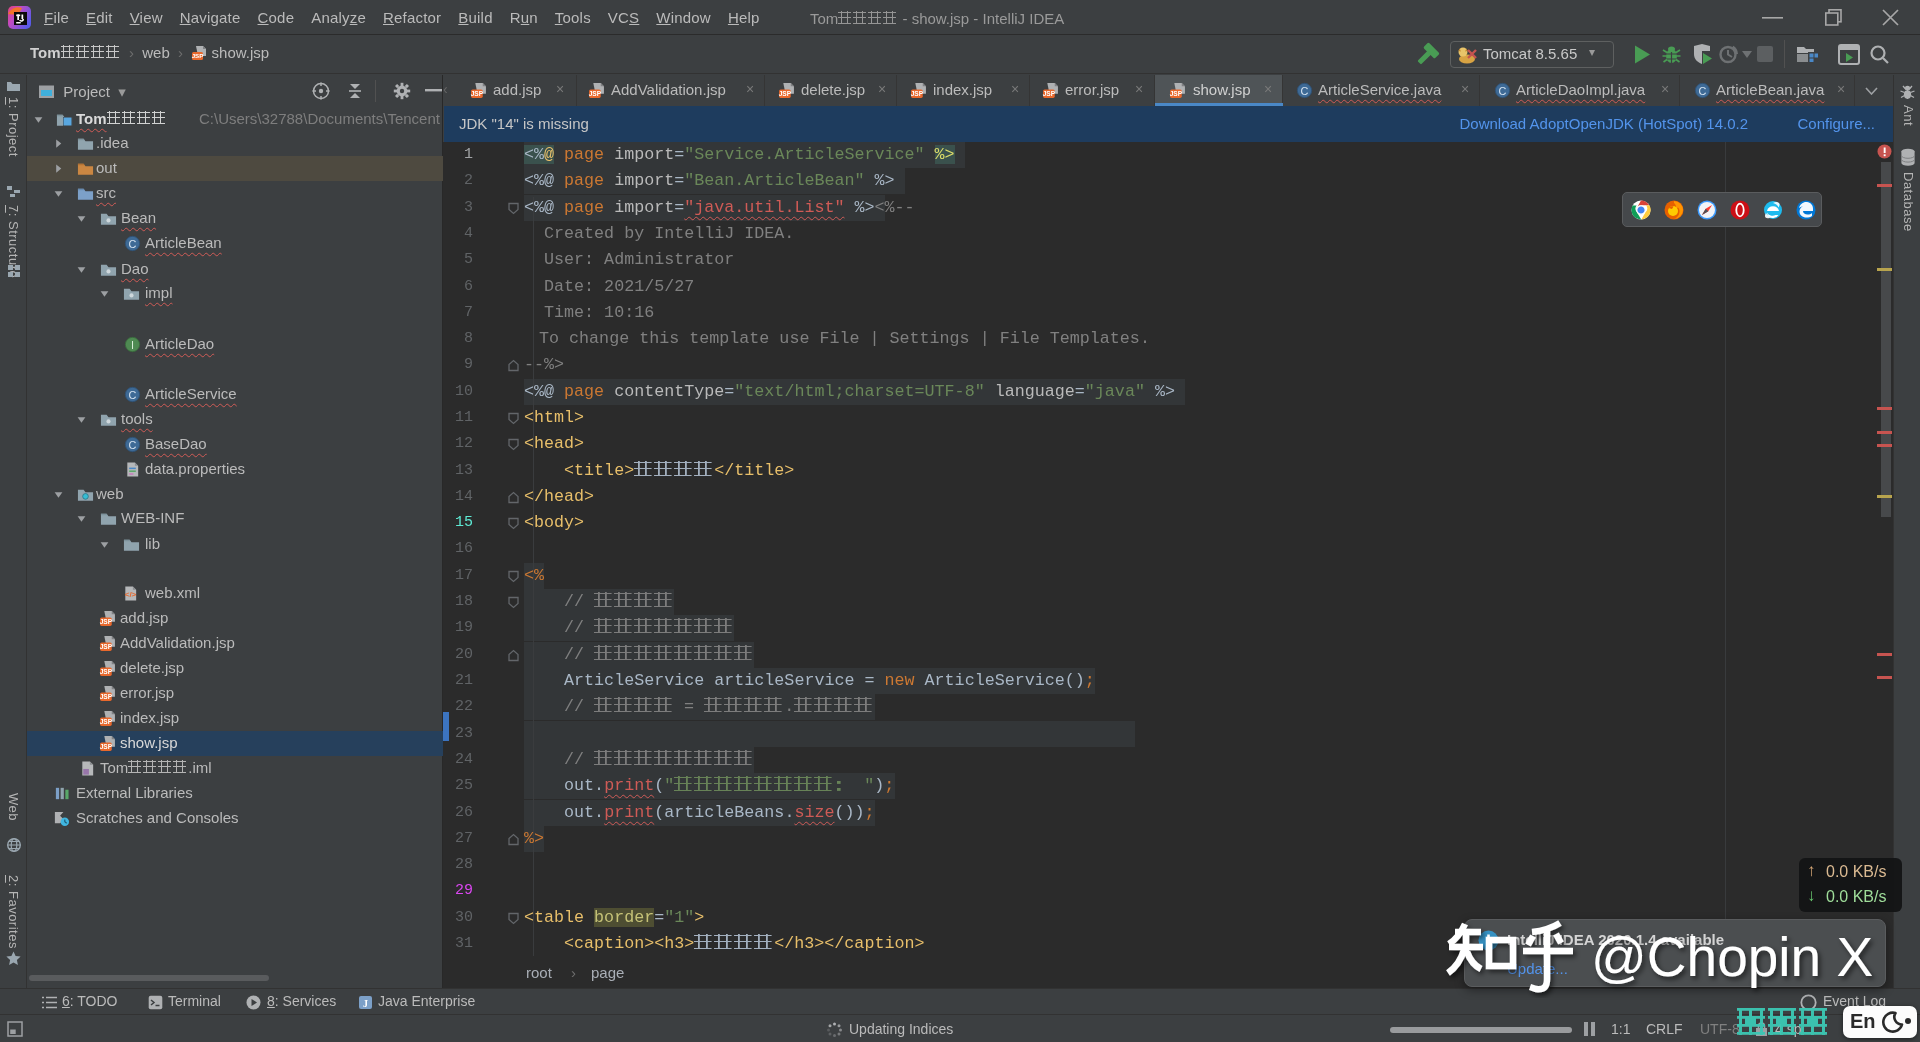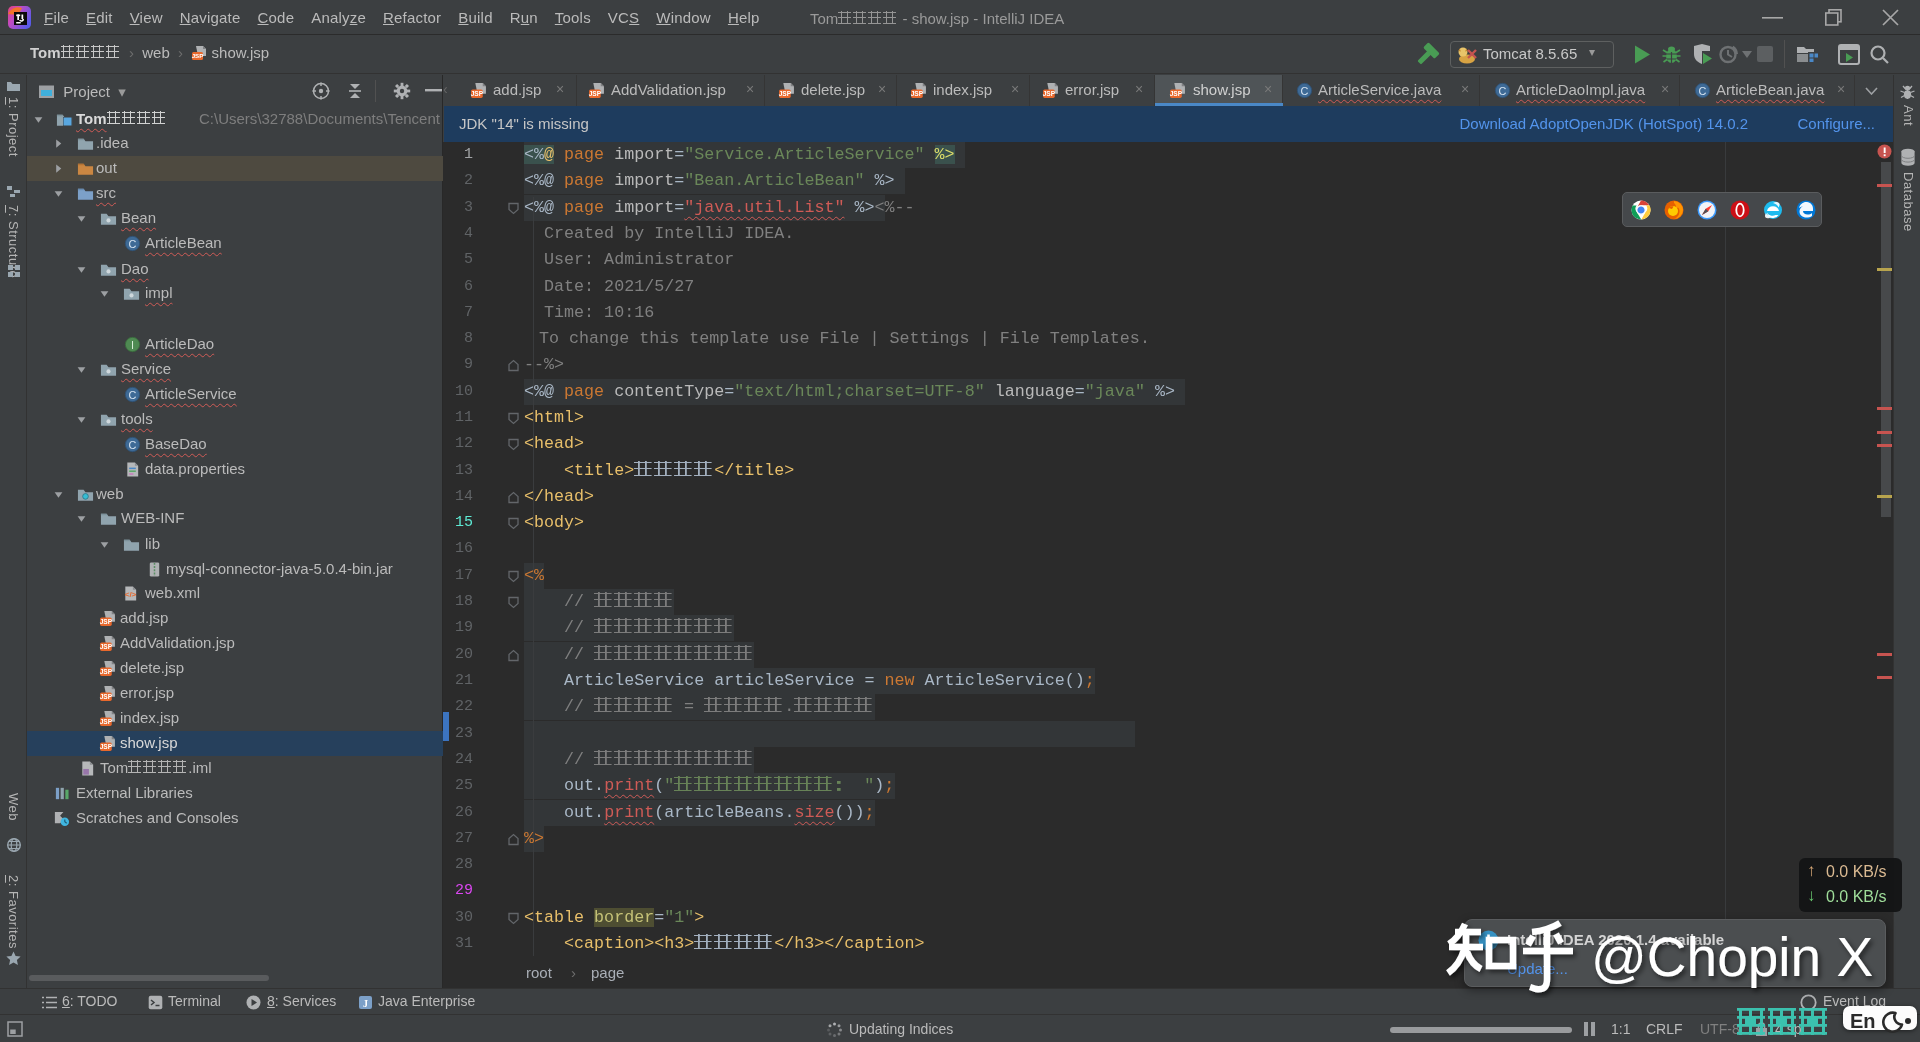--- a/index.html
+++ b/index.html
@@ -337,29 +337,20 @@
         <use href="#i-pkg"></use>
       </svg>
       <span class="lbl wavy" style="left:118px">impl</span>
     </div>
  <div class="trow" style="top:257px">
       <svg class="abs" style="left:97px;top:4px" width="17" height="17">
         <use href="#i-int"></use>
       </svg>
       <span class="lbl wavy" style="left:118px">ArticleDao</span>
     </div>
- <div class="trow" style="top:282px">
-      <svg class="abs" style="left:49px;top:7px" width="11" height="11">
-        <use href="#i-chev-o"></use>
-      </svg>
-      <svg class="abs" style="left:73px;top:4px" width="17" height="17">
-        <use href="#i-pkg"></use>
-      </svg>
-      <span class="lbl wavy" style="left:94px">Service</span>
-    </div>
  <div class="trow" style="top:307px">
       <svg class="abs" style="left:97px;top:4px" width="17" height="17">
         <use href="#i-cls"></use>
       </svg>
       <span class="lbl wavy" style="left:118px">ArticleService</span>
     </div>
  <div class="trow" style="top:332px">
       <svg class="abs" style="left:49px;top:7px" width="11" height="11">
         <use href="#i-chev-o"></use>
       </svg>
@@ -402,27 +393,20 @@
       <span class="lbl" style="left:94px">WEB-INF</span>
     </div>
  <div class="trow" style="top:457px">
       <svg class="abs" style="left:72px;top:7px" width="11" height="11">
         <use href="#i-chev-o"></use>
       </svg>
       <svg class="abs" style="left:96px;top:4px" width="17" height="17">
         <use href="#i-fold"></use>
       </svg>
       <span class="lbl" style="left:118px">lib</span>
-    </div>
- <div class="trow" style="top:482px">
-      <svg class="abs" style="left:119px;top:4px" width="17" height="17" viewBox="0 0 18 18">
-        <rect x="4" y="1.5" width="10" height="15" rx="1.5" fill="#AFB1B3"></rect>
-        <path d="M9 2 V16" stroke="#5B8F64" stroke-width="1.6" stroke-dasharray="2 1.4"></path>
-      </svg>
-      <span class="lbl" style="left:139px">mysql-connector-java-5.0.4-bin.jar</span>
     </div>
  <div class="trow" style="top:506px">
       <svg class="abs" style="left:95px;top:4px" width="17" height="17" viewBox="0 0 18 18">
         <use href="#i-page"></use>
         <text x="9" y="13" font-size="8.5" font-weight="bold" fill="#E8682C" text-anchor="middle" font-family="Liberation Sans">&lt;/&gt;</text>
       </svg>
       <span class="lbl" style="left:118px">web.xml</span>
     </div>
  <div class="trow" style="top:531px">
       <svg class="abs" style="left:72px;top:4px" width="17" height="17">
@@ -847,19 +831,19 @@
   <path d="M104 14 v49 c0 8 -3 11 -11 10 l-6 -2"></path>
  </g>
  <text x="148" y="60" font-family="Liberation Sans" font-size="55" fill="#fff">@Chopin X</text>
  </g>
 </svg>
 
 <div class="abs" style="left:1737px;top:1008px;color:#3BC8B4;font-size:26px">
 <i class="cj jj" style="width:28px;height:27px"></i><i class="cj jj" style="width:28px;height:27px;margin-left:3px"></i><i class="cj jj" style="width:28px;height:27px;margin-left:3px"></i></div>
 <style>.jj{background-image:linear-gradient(currentColor,currentColor),linear-gradient(currentColor,currentColor),linear-gradient(currentColor,currentColor),linear-gradient(currentColor,currentColor),linear-gradient(currentColor,currentColor),linear-gradient(currentColor,currentColor),linear-gradient(currentColor,currentColor),linear-gradient(currentColor,currentColor);background-size:100% 10%,100% 10%,100% 10%,100% 10%,12% 100%,12% 100%,12% 100%,40% 26%;background-position:0 2%,0 34%,0 66%,0 99%,8% 0,50% 0,92% 0,46% 50%;filter:drop-shadow(0.5px 0.5px 0 rgba(255,255,255,.25))}</style>
 
-<div class="abs" style="left:1843px;top:1006px;width:74px;height:24px;background:#FCFCFC;border-radius:7px;box-shadow:0 1px 4px rgba(0,0,0,.5)">
+<div class="abs" style="left:1843px;top:1006px;width:74px;height:32px;background:#FCFCFC;border-radius:7px;box-shadow:0 1px 4px rgba(0,0,0,.5)">
   <span class="abs" style="left:7px;top:4px;color:#2A2A2A;font-size:20px;font-weight:bold">En</span>
   <svg class="abs" style="left:38px;top:4px" width="24" height="24" viewBox="0 0 24 24">
       <path d="M14.5 3 A9.5 9.5 0 1 0 21 14.5 A7.5 7.5 0 0 1 14.5 3z" fill="#FCFCFC" stroke="#2A2A2A" stroke-width="2.6" stroke-linejoin="round"></path>
     </svg>
   <div class="abs" style="left:62px;top:12px;width:6px;height:6px;border-radius:50%;background:#2A2A2A"></div>
 </div>
 
 </body></html>

